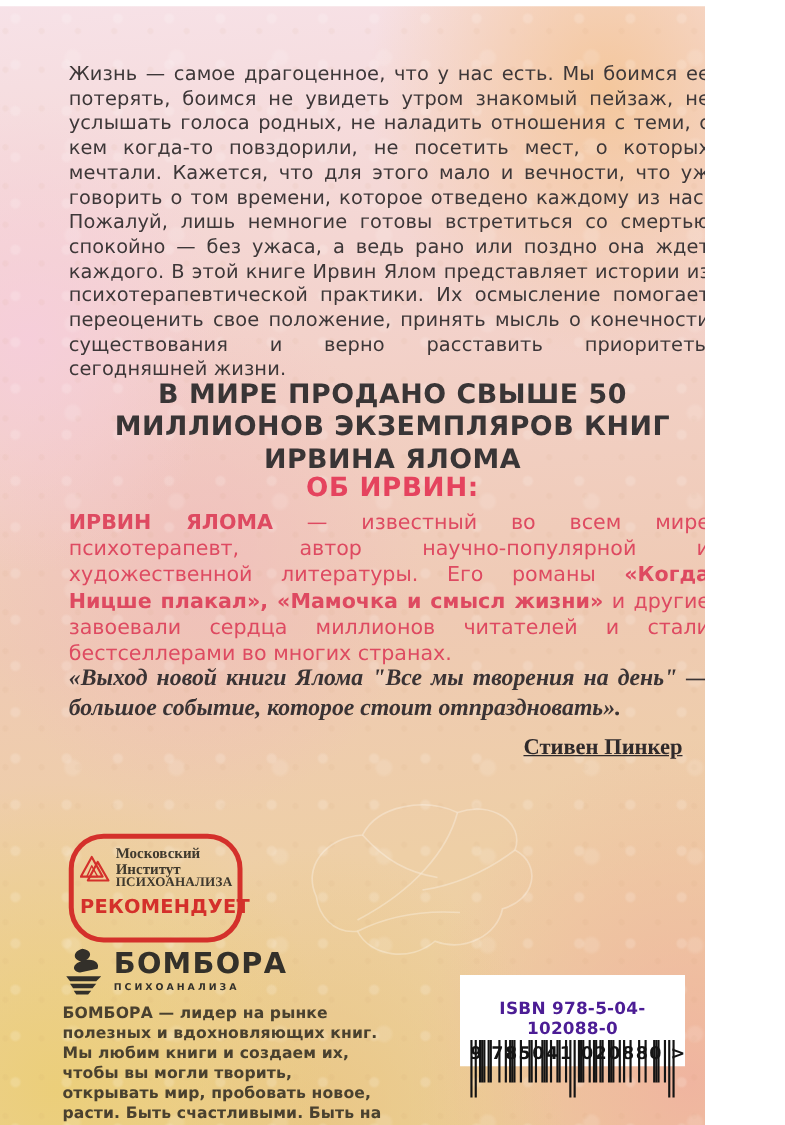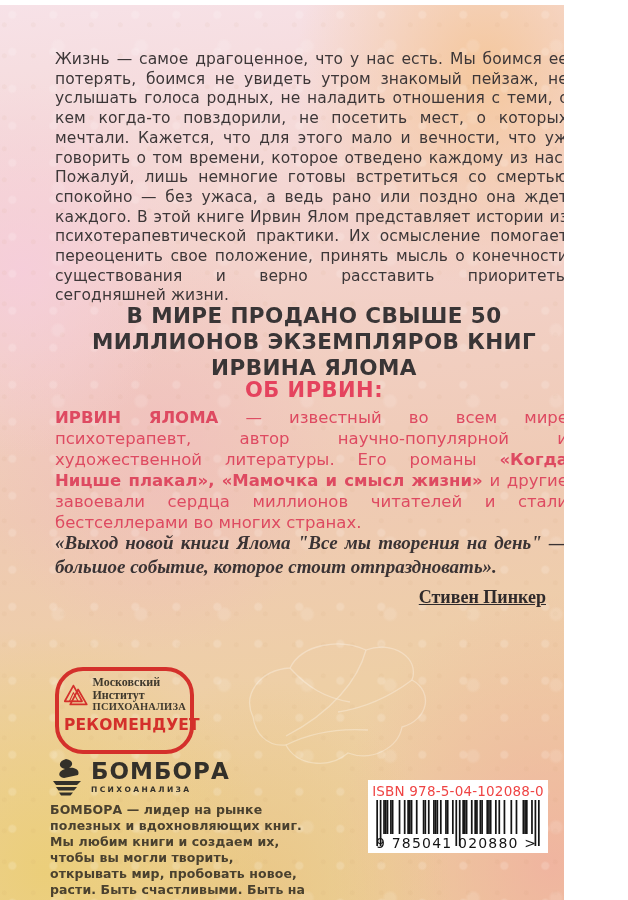--- a/index.html
+++ b/index.html
@@ -76,25 +76,25 @@
   .brand-name{font-weight:bold;font-size:23px;color:#33302a;letter-spacing:1px;line-height:26px;}
   .brand-sub{font-weight:bold;font-size:7.5px;color:#33302a;letter-spacing:2.4px;margin-top:1px;}
   .pub-desc{
     position:absolute;left:50px;top:802px;width:256px;margin:0;
     font-size:12.5px;line-height:16px;color:#4a412f;font-weight:bold;letter-spacing:.1px;
   }
   .barcode-box{
     position:absolute;left:368px;top:780px;width:180px;height:73px;
     background:#ffffff;text-align:center;
   }
-  .isbn-label{font-size:13.5px;color:#ef4444;padding-top:3px;letter-spacing:.2px;}
+  .isbn-label{font-size:13.5px;color:#4c1d95;padding-top:19px;letter-spacing:.2px;font-weight:bold;}
   .barcode-svg{display:block;margin:1px auto 0 auto;}
   .barcode-digits{
     position:absolute;bottom:2px;left:8px;right:4px;
-    font-size:14px;font-weight:normal;color:#141414;letter-spacing:1.2px;
+    font-size:14px;font-weight:bold;color:#141414;letter-spacing:1.2px;
     text-align:left;white-space:nowrap;
   }
 </style>
 </head>
 <body>
 
 <div class="cover">
   <div class="top-strip"></div>
 
   <p class="intro">Жизнь — самое драгоценное, что у нас есть. Мы боимся ее потерять, боимся не увидеть утром знакомый пейзаж, не услышать голоса родных, не наладить отношения с теми, с кем когда-то повздорили, не посетить мест, о которых мечтали. Кажется, что для этого мало и вечности, что уж говорить о том времени, которое отведено каждому из нас. Пожалуй, лишь немногие готовы встретиться со смертью спокойно — без ужаса, а ведь рано или поздно она ждет каждого. В этой книге Ирвин Ялом представляет истории из психотерапевтической практики. Их осмысление помогает переоценить свое положение, принять мысль о конечности существования и верно расставить приоритеты сегодняшней жизни.</p>

